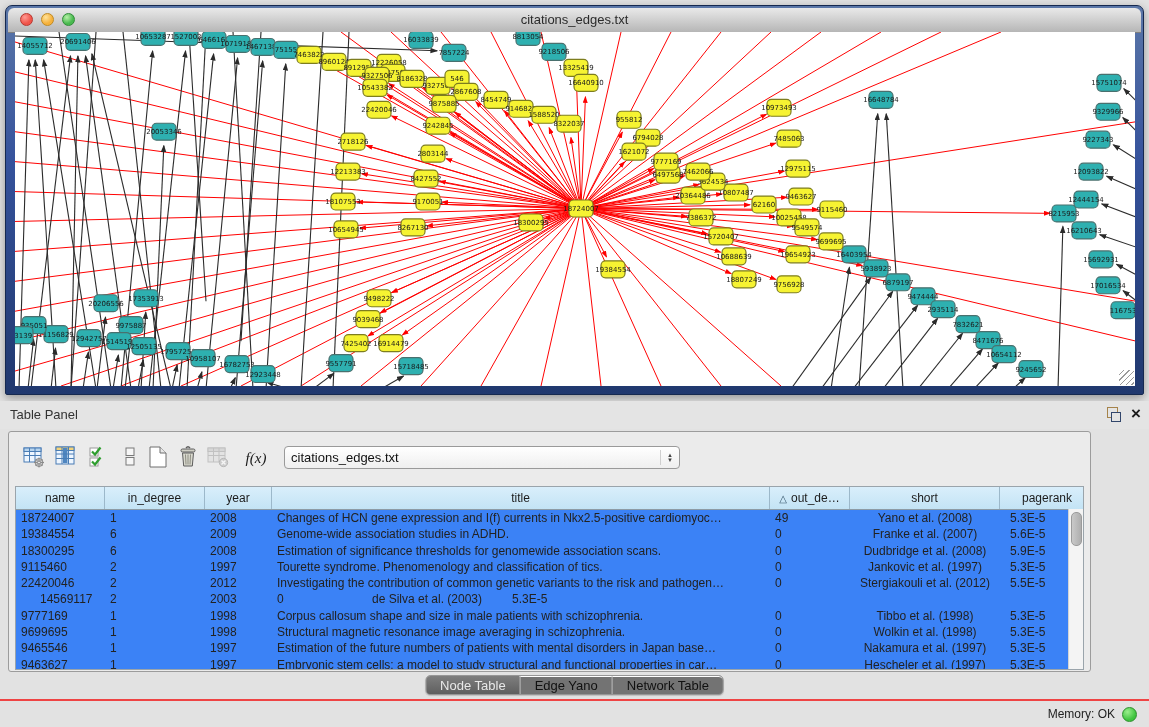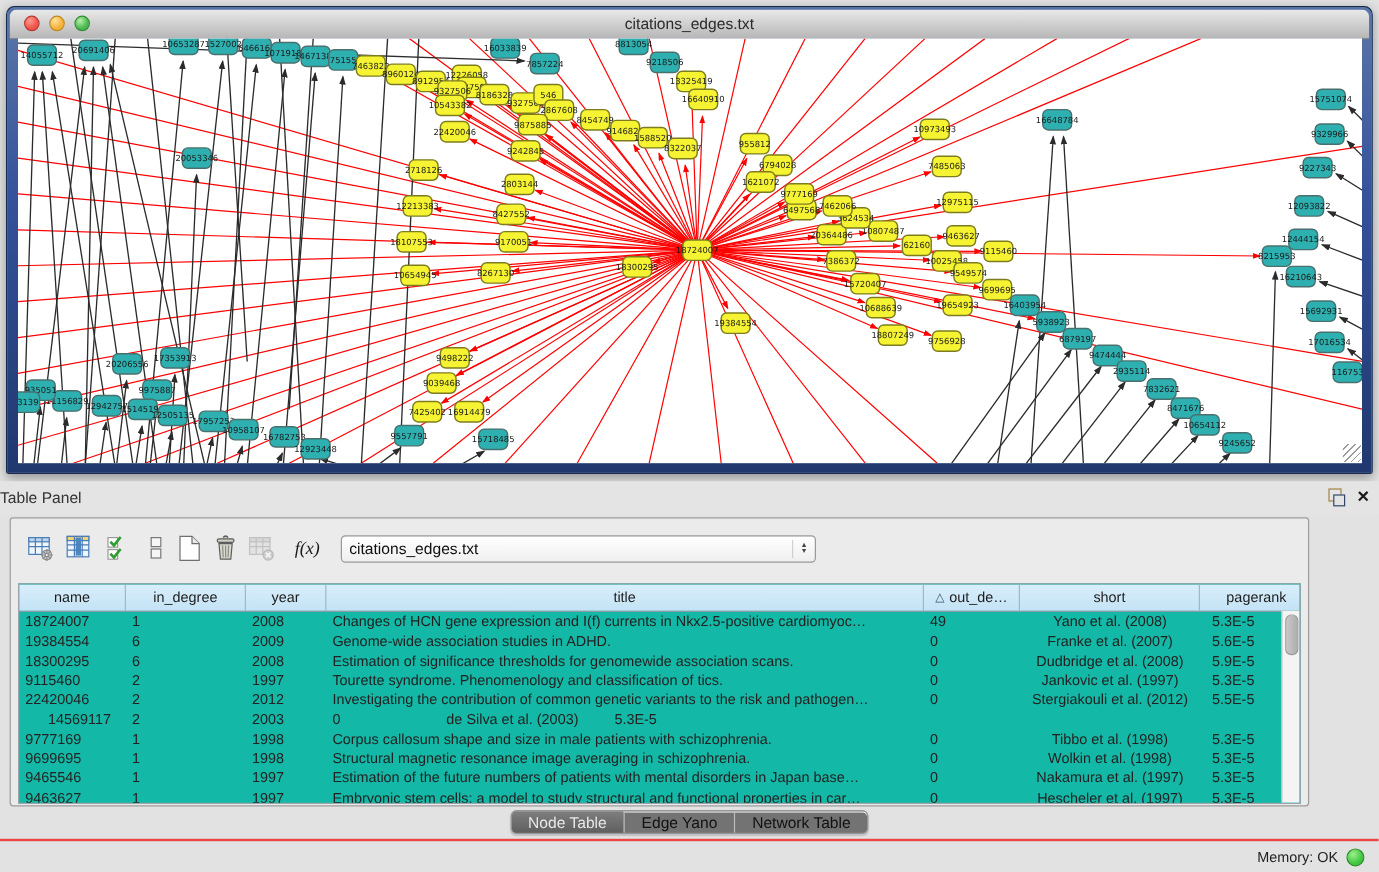--- a/index.html
+++ b/index.html
@@ -18,40 +18,40 @@
   .light.yellow{background:radial-gradient(circle at 35% 30%,#ffe29a,#f6b13b 60%);border:1px solid #c08a22;}
   .light.green{background:radial-gradient(circle at 35% 30%,#b7f0a8,#49b94f 60%);border:1px solid #2f8c37;}
   .win-title{position:absolute;left:0;right:0;top:4px;text-align:center;
       font-size:13px;color:#2b2b2b;}
   .canvas{position:absolute;left:9px;top:26px;right:8px;bottom:8px;background:#ffffff;overflow:hidden;}
   .canvas svg{position:absolute;left:0;top:0;width:100%;height:100%;}
   .grip{position:absolute;right:1px;bottom:1px;width:15px;height:15px;
       background:repeating-linear-gradient(135deg,transparent 0 3px,#9a9a9a 3px 4px);}
   
   .panel-title-row{position:absolute;left:0;top:401px;width:1149px;height:28px;background:#e4e4e4;}
-  .panel-title{position:absolute;left:0;top:6px;font-size:13px;color:#333;}
+  .panel-title{position:absolute;left:10px;top:6px;font-size:13px;color:#333;}
   .panel-controls{position:absolute;right:8px;top:5px;display:flex;gap:10px;align-items:center;}
   .float-icon{position:relative;width:16px;height:16px;cursor:pointer;}
   .float-icon .sq-back{position:absolute;left:2px;top:1px;width:9px;height:9px;border:1.5px solid #a5834a;}
   .float-icon .sq-front{position:absolute;left:6px;top:6px;width:8px;height:8px;border:1.5px solid #32466b;background:#e4e4e4;}
   .close-x{font-size:17px;font-weight:bold;color:#1a1a1a;line-height:16px;cursor:pointer;}
   .panel-box{position:absolute;left:8px;top:431px;width:1083px;height:241px;box-sizing:border-box;
       background:#ebebeb;border:1px solid #9c9c9c;border-radius:3px;}
   
   .toolbar{position:absolute;left:0;top:0;right:0;height:52px;}
   .icon-btn{position:absolute;top:13px;width:26px;height:26px;border:none;background:transparent;padding:0;cursor:pointer;}
   .fx-label{font-family:"Liberation Serif",serif;font-style:italic;font-size:15px;color:#1a1a1a;}
   .selector{position:absolute;left:275px;top:14px;width:396px;height:23px;box-sizing:border-box;
       background:linear-gradient(#ffffff,#efefef);border:1px solid #9a9a9a;border-radius:4px;
       font-size:13px;color:#111;display:flex;align-items:center;padding:0 6px;cursor:pointer;}
   .selector .sel-text{flex:1;}
   .stepper{display:flex;flex-direction:column;align-items:center;line-height:5px;
       font-size:6px;color:#444;padding-left:6px;border-left:1px solid #cfcfcf;height:15px;justify-content:center;}
   
-  .table{position:absolute;left:6px;top:54px;right:6px;bottom:1px;background:#14b8a6;
+  .table{position:absolute;left:6px;top:54px;right:6px;bottom:1px;background:#3b82f6;
       border:1px solid #9aa4ab;box-sizing:border-box;overflow:hidden;font-size:12px;}
   .thead{display:flex;height:22px;background:linear-gradient(#d9eefb,#c3e3f5);
       border-bottom:1px solid #8d9ba5;}
   .th{box-sizing:border-box;border-right:1px solid #9cb8ca;display:flex;align-items:center;
       justify-content:center;color:#1c1c1c;overflow:hidden;white-space:nowrap;}
   .th .sort{color:#38576d;font-size:10px;margin-right:4px;}
   .th.filler{border-right:none;background:#fdfdfd;}
   .trow{display:flex;height:16.3px;line-height:16.3px;white-space:nowrap;}
   .td{box-sizing:border-box;overflow:hidden;white-space:nowrap;padding-left:5px;}
   .td.center{text-align:center;padding-left:0;}

